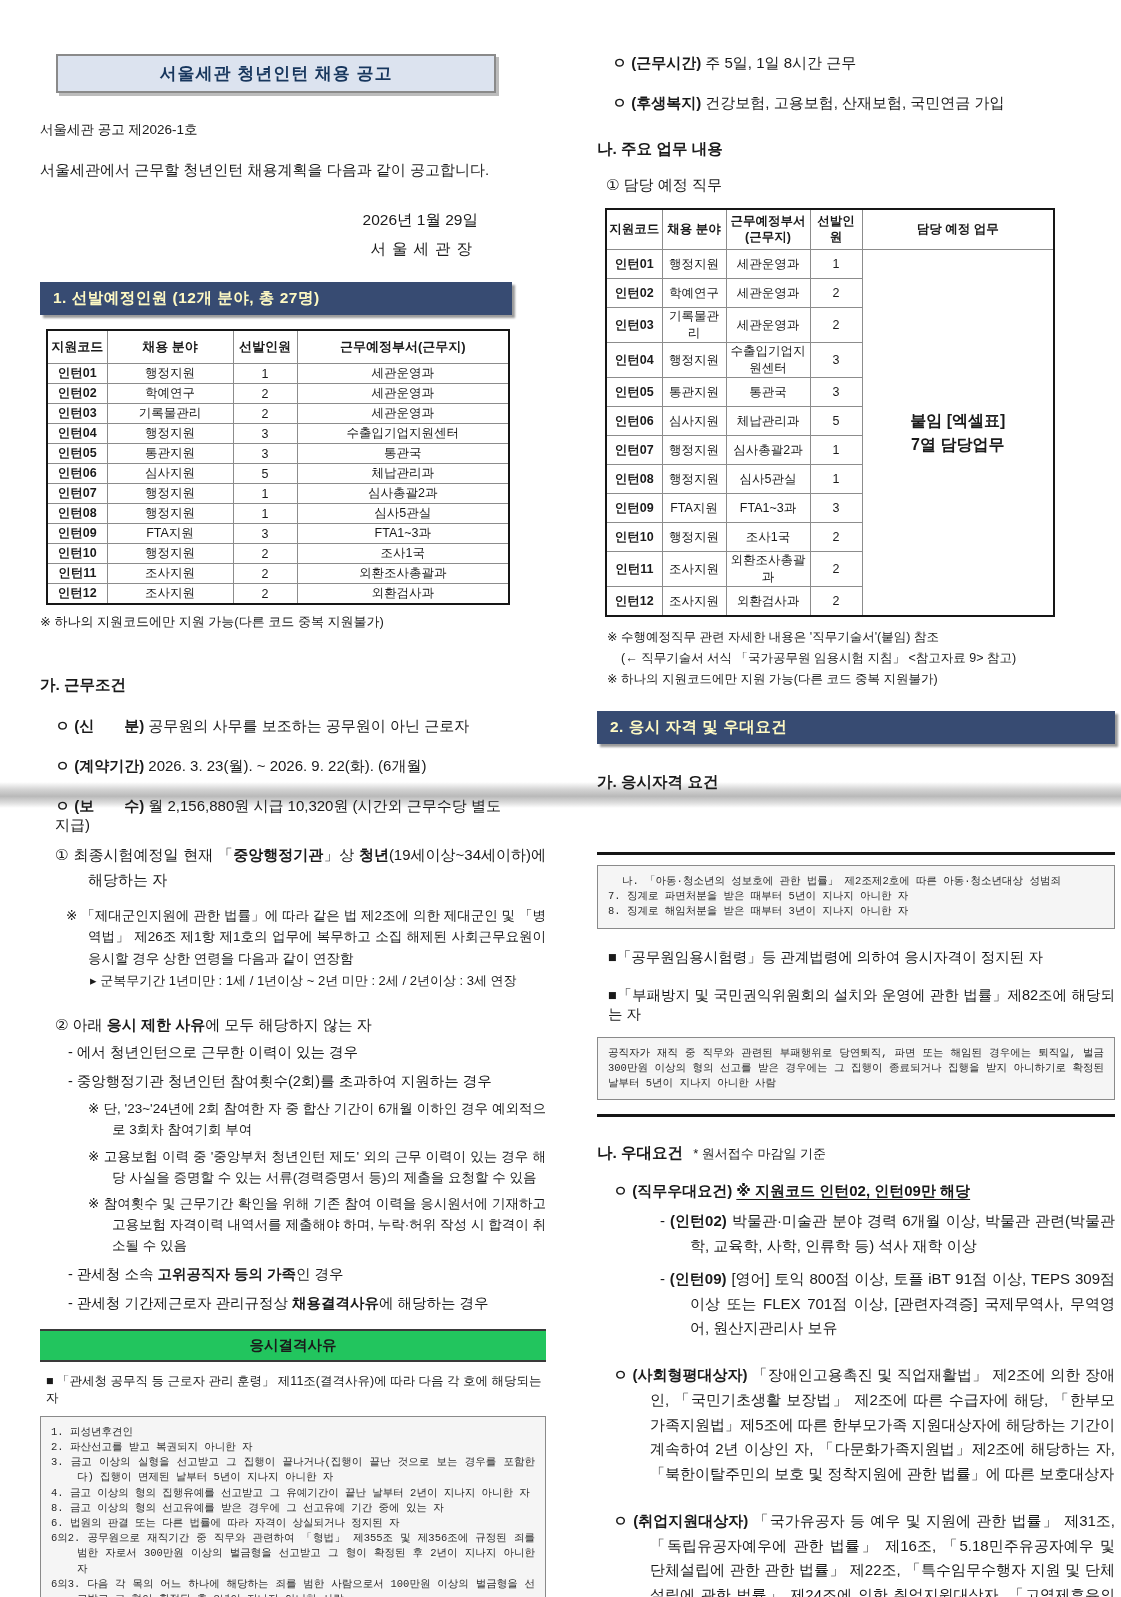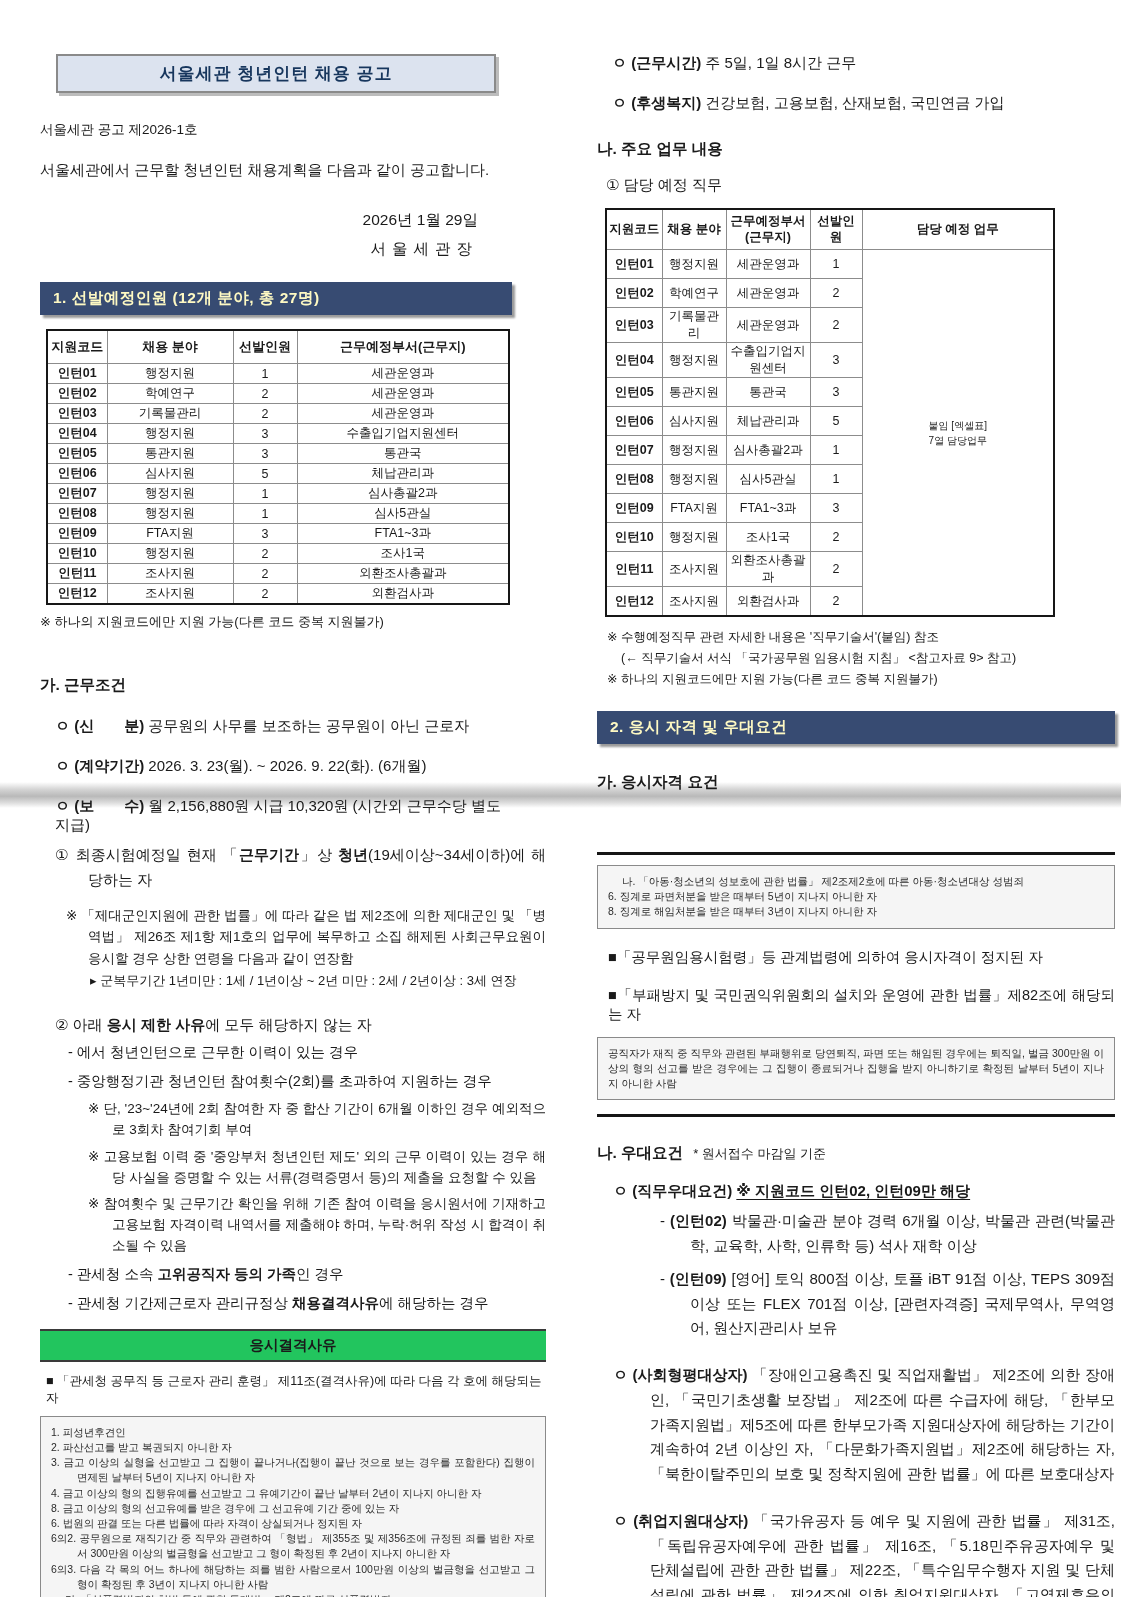--- a/index.html
+++ b/index.html
@@ -34,39 +34,39 @@
   .h-bold{margin-top:44px;font-weight:bold;font-size:15.5px;}
   .wc-line{margin-top:21px;padding-left:15px;font-size:15px;}
 
   .h-na{margin-top:26px;font-weight:bold;font-size:15.5px;}
   .h-sub{margin-top:16px;padding-left:9px;font-size:15px;}
   table.duty{margin:13px 0 0 8px;width:450px;border-collapse:collapse;border:2px solid #161616;}
   table.duty th,table.duty td{border:1px solid #8c8c8c;text-align:center;vertical-align:middle;}
   table.duty th{font-size:12.5px;font-weight:bold;padding:4px 1px;white-space:pre-line;line-height:1.25;}
   table.duty td{font-size:12.5px;height:28px;padding:0 1px;}
   table.duty tbody td:first-child{font-weight:bold;}
-  table.duty td.merged{font-weight:normal;font-size:10px;white-space:pre-line;line-height:1.5;margin-left:20px;}
+  table.duty td.merged{font-weight:bold;font-size:16px;white-space:pre-line;line-height:1.5;margin-left:20px;}
 
   .note-xs{margin-top:10px;padding-left:10px;font-size:12.5px;line-height:1.65;}
   .note-xs .ind{padding-left:14px;}
   .h-qual{margin-top:28px;font-weight:bold;font-size:15.5px;}
 
   .p-num{font-size:15px;line-height:1.65;text-align:justify;padding-left:48px;text-indent:-33px;}
   .p-star{margin-top:12px;font-size:13.5px;line-height:1.6;text-align:justify;
     padding-left:48px;text-indent:-22px;}
   .p-arrow{margin-top:3px;font-size:13px;padding-left:50px;}
   .p2-head{margin-top:26px;font-size:15px;padding-left:48px;text-indent:-33px;}
   .d{margin-top:7px;font-size:14.5px;padding-left:44px;text-indent:-16px;text-align:justify;line-height:1.5;}
   .n{margin-top:6px;font-size:13.5px;padding-left:72px;text-indent:-24px;text-align:justify;line-height:1.55;}
 
   .band{margin-top:14px;background:#22c55e;border-top:2px solid #3a3a3a;border-bottom:2px solid #3a3a3a;
     text-align:center;font-weight:bold;font-size:14.5px;padding:5px 0;}
   .sq-line{margin-top:11px;font-size:12.5px;padding-left:6px;}
   .law-box{margin-top:9px;border:1px solid #8a8a8a;background:#f5f5f5;padding:8px 10px;
-    font-size:10.5px;line-height:1.45;color:#2a2a2a;text-align:justify;}
+    font-size:10.5px;line-height:1.45;color:#2a2a2a;text-align:justify;font-family:Liberation Mono, monospace;}
   .law-box .li{padding-left:26px;text-indent:-26px;}
   .law-box .sub{padding-left:40px;text-indent:-26px;}
   .thick-rule{border-bottom:3px solid #151515;margin-top:3px;}
 
   .rule-top{border-bottom:3px solid #151515;margin-bottom:10px;}
   .law-box .first-ind{padding-left:40px;text-indent:-26px;}
   .sq-big{margin-top:19px;font-size:14.5px;padding-left:11px;text-align:justify;}
   .box2{margin-top:13px;}
   .h-pref{margin-top:26px;font-size:15.5px;font-weight:bold;}
   .h-pref .pnote{font-weight:normal;font-size:13px;margin-left:10px;}
@@ -298,21 +298,21 @@
       <div>※ 수행예정직무 관련 자세한 내용은 '직무기술서'(붙임) 참조</div>
       <div class="ind">(← 직무기술서 서식 「국가공무원 임용시험 지침」 &lt;참고자료 9&gt; 참고)</div>
       <div>※ 하나의 지원코드에만 지원 가능(다른 코드 중복 지원불가)</div>
     </div>
 
     <div class="section-bar">2. 응시 자격 및 우대요건</div>
     <div class="h-qual">가. 응시자격 요건</div>
   </div>
 
   <div class="col col-bl">
-    <div class="p-num">① 최종시험예정일 현재 「<b>근무기간</b>」상 <b>청년</b>(19세이상~34세이하)에 해당하는 자</div>
+    <div class="p-num">① 최종시험예정일 현재 「<b>중앙행정기관</b>」상 <b>청년</b>(19세이상~34세이하)에 해당하는 자</div>
     <div class="p-star">※ 「제대군인지원에 관한 법률」에 따라 같은 법 제2조에 의한 제대군인 및 「병역법」 제26조 제1항 제1호의 업무에 복무하고 소집 해제된 사회근무요원이 응시할 경우 상한 연령을 다음과 같이 연장함</div>
     <div class="p-arrow">▸ 군복무기간 1년미만 : 1세 / 1년이상 ~ 2년 미만 : 2세 / 2년이상 : 3세 연장</div>
 
     <div class="p2-head">② 아래 <b>응시 제한 사유</b>에 모두 해당하지 않는 자</div>
     <div class="d">- 에서 청년인턴으로 근무한 이력이 있는 경우</div>
     <div class="d">- 중앙행정기관 청년인턴 참여횟수(2회)를 초과하여 지원하는 경우</div>
     <div class="n">※ 단, '23~'24년에 2회 참여한 자 중 합산 기간이 6개월 이하인 경우 예외적으로 3회차 참여기회 부여</div>
     <div class="n">※ 고용보험 이력 중 '중앙부처 청년인턴 제도' 외의 근무 이력이 있는 경우 해당 사실을 증명할 수 있는 서류(경력증명서 등)의 제출을 요청할 수 있음</div>
     <div class="n">※ 참여횟수 및 근무기간 확인을 위해 기존 참여 이력을 응시원서에 기재하고 고용보험 자격이력 내역서를 제출해야 하며, 누락·허위 작성 시 합격이 취소될 수 있음</div>
     <div class="d">- 관세청 소속 <b>고위공직자 등의 가족</b>인 경우</div>
@@ -334,21 +334,21 @@
 
     </div>
 
   </div>
 
   <div class="col col-br">
     <div class="rule-top"></div>
 
     <div class="law-box" style="margin-top:0">
       <div class="first-ind">나. 「아동·청소년의 성보호에 관한 법률」 제2조제2호에 따른 아동·청소년대상 성범죄</div>
-      <div class="li">6. 징계로 파면처분을 받은 때부터 5년이 지나지 아니한 자</div>
+      <div class="li">7. 징계로 파면처분을 받은 때부터 5년이 지나지 아니한 자</div>
       <div class="li">8. 징계로 해임처분을 받은 때부터 3년이 지나지 아니한 자</div>
     </div>
 
     <div class="sq-big">■「공무원임용시험령」등 관계법령에 의하여 응시자격이 정지된 자</div>
     <div class="sq-big">■「부패방지 및 국민권익위원회의 설치와 운영에 관한 법률」제82조에 해당되는 자</div>
 
     <div class="law-box box2">
       <div>공직자가 재직 중 직무와 관련된 부패행위로 당연퇴직, 파면 또는 해임된 경우에는 퇴직일, 벌금 300만원 이상의 형의 선고를 받은 경우에는 그 집행이 종료되거나 집행을 받지 아니하기로 확정된 날부터 5년이 지나지 아니한 사람</div>
     </div>
     <div class="thick-rule" style="margin-top:14px"></div>

